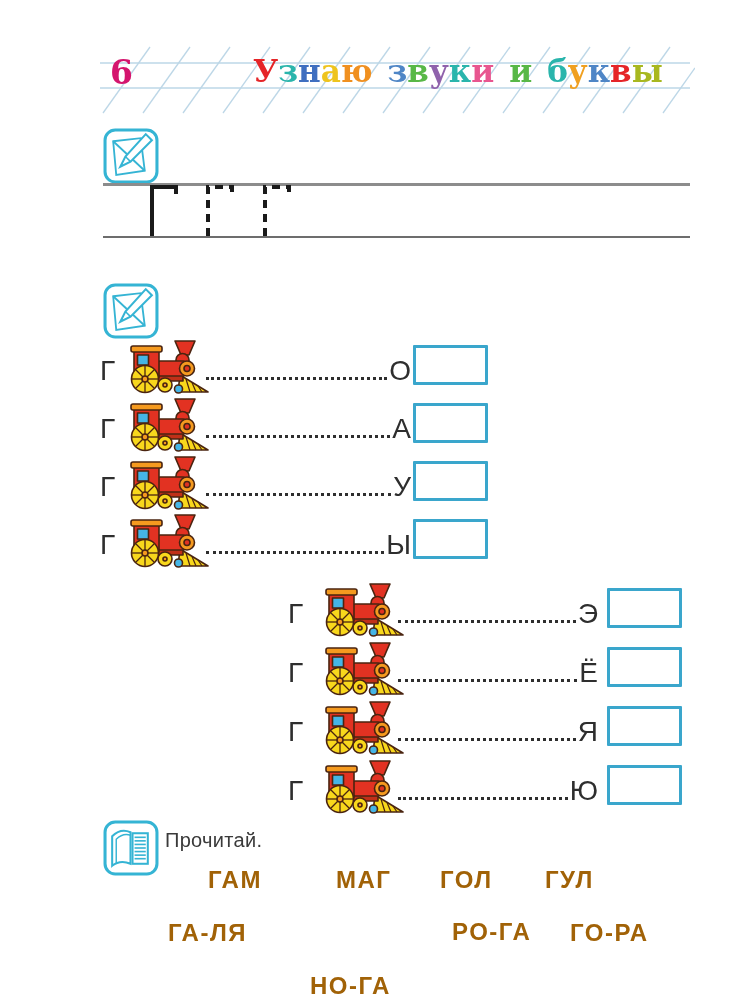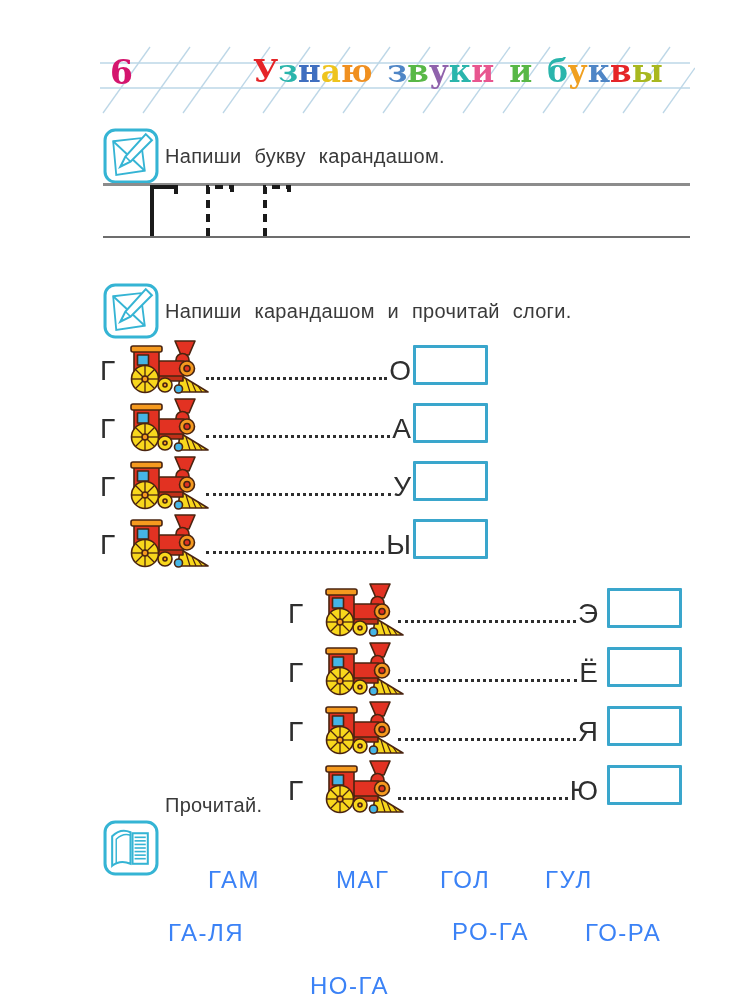--- a/index.html
+++ b/index.html
@@ -32,21 +32,21 @@
   .g1 .train{left:25px;} .g2 .train{left:32px;}
   .dots-wrap{position:absolute;top:18px;height:30px;display:flex;align-items:flex-end;}
   .g1 .dots-wrap{left:106px;width:205px;} .g2 .dots-wrap{left:110px;width:200px;}
   .dots{flex:1;height:0;border-bottom:3px dotted #2e2e2e;margin:0 2px 5px 0;}
   .syl-vowel{font-size:28px;line-height:1;color:#2e2e2e;white-space:nowrap;}
   .answer-box{position:absolute;top:8px;width:69px;height:34px;border:3px solid #3aa6cc;
               background:#fff;border-radius:1px;}
   .g1 .answer-box{left:313px;} .g2 .answer-box{left:319px;}
 
   
-  .word{position:absolute;font-size:24px;letter-spacing:1.5px;color:#3b82f6;line-height:1;}
+  .word{position:absolute;font-size:24px;letter-spacing:1.5px;color:#a16207;line-height:1;font-weight:bold;}
 </style>
 </head>
 <body>
 
 <svg width="0" height="0" style="position:absolute" aria-hidden="true">
   <defs>
     <symbol id="sym-train" viewBox="0 0 86 56">
       <g stroke="#4a2410" stroke-width="1.6" stroke-linejoin="round">
         <polygon points="55,37 83,54 53,54" fill="#f8d71c"></polygon>
         <line x1="61" y1="41" x2="65" y2="54" stroke-width="1.2"></line>
@@ -154,36 +154,34 @@
       <span style="color:#f0a020">у</span>
       <span style="color:#4f86c6">к</span>
       <span style="color:#e52528">в</span>
       <span style="color:#a8b820">ы</span>
     </span>
   </div>
 
   <svg class="task-icon" style="left:103px;top:128px">
       <use href="#sym-pencil"></use>
     </svg>
-  <div class="task-label" style="left:165px;top:137px">Напиши букву карандашом.</div>
 
   <div class="hline t"></div>
   <div class="hline b"></div>
   <svg class="practice-letters" width="170" height="53" viewBox="0 0 170 53">
     <g fill="none" stroke="#1a1a1a" stroke-width="4">
       <polyline points="7,52 7,3 31,3 31,10"></polyline>
       <polyline points="63,52 63,3 87,3 87,10" stroke-dasharray="8,6"></polyline>
       <polyline points="120,52 120,3 144,3 144,10" stroke-dasharray="8,6"></polyline>
     </g>
   </svg>
 
   <svg class="task-icon" style="left:103px;top:283px">
       <use href="#sym-pencil"></use>
     </svg>
-  <div class="task-label" style="left:165px;top:292px">Напиши карандашом и прочитай слоги.</div>
 
   <div class="syl-row g1" style="left:100px;top:337px">
     <span class="syl-prefix">Г</span>
     <svg class="train">
         <use href="#sym-train"></use>
       </svg>
     <div class="dots-wrap">
         <span class="dots"></span>
       <span class="syl-vowel">О</span>
       </div>
@@ -264,25 +262,25 @@
     <div class="dots-wrap">
         <span class="dots"></span>
       <span class="syl-vowel">Ю</span>
       </div>
     <div class="answer-box"></div>
   </div>
 
   <svg class="task-icon" style="left:103px;top:820px">
       <use href="#sym-book"></use>
     </svg>
-  <div class="task-label" style="left:165px;top:786px">Прочитай.</div>
+  <div class="task-label" style="left:165px;top:821px">Прочитай.</div>
 
   <span class="word" style="left:208px;top:868px">ГАМ</span>
   <span class="word" style="left:336px;top:868px">МАГ</span>
   <span class="word" style="left:440px;top:868px">ГОЛ</span>
   <span class="word" style="left:545px;top:868px">ГУЛ</span>
 
   <span class="word" style="left:168px;top:921px">ГА-ЛЯ</span>
   <span class="word" style="left:310px;top:974px">НО-ГА</span>
   <span class="word" style="left:452px;top:920px">РО-ГА</span>
-  <span class="word" style="left:585px;top:921px">ГО-РА</span>
+  <span class="word" style="left:570px;top:921px">ГО-РА</span>
 
 </div>
 
 </body></html>

